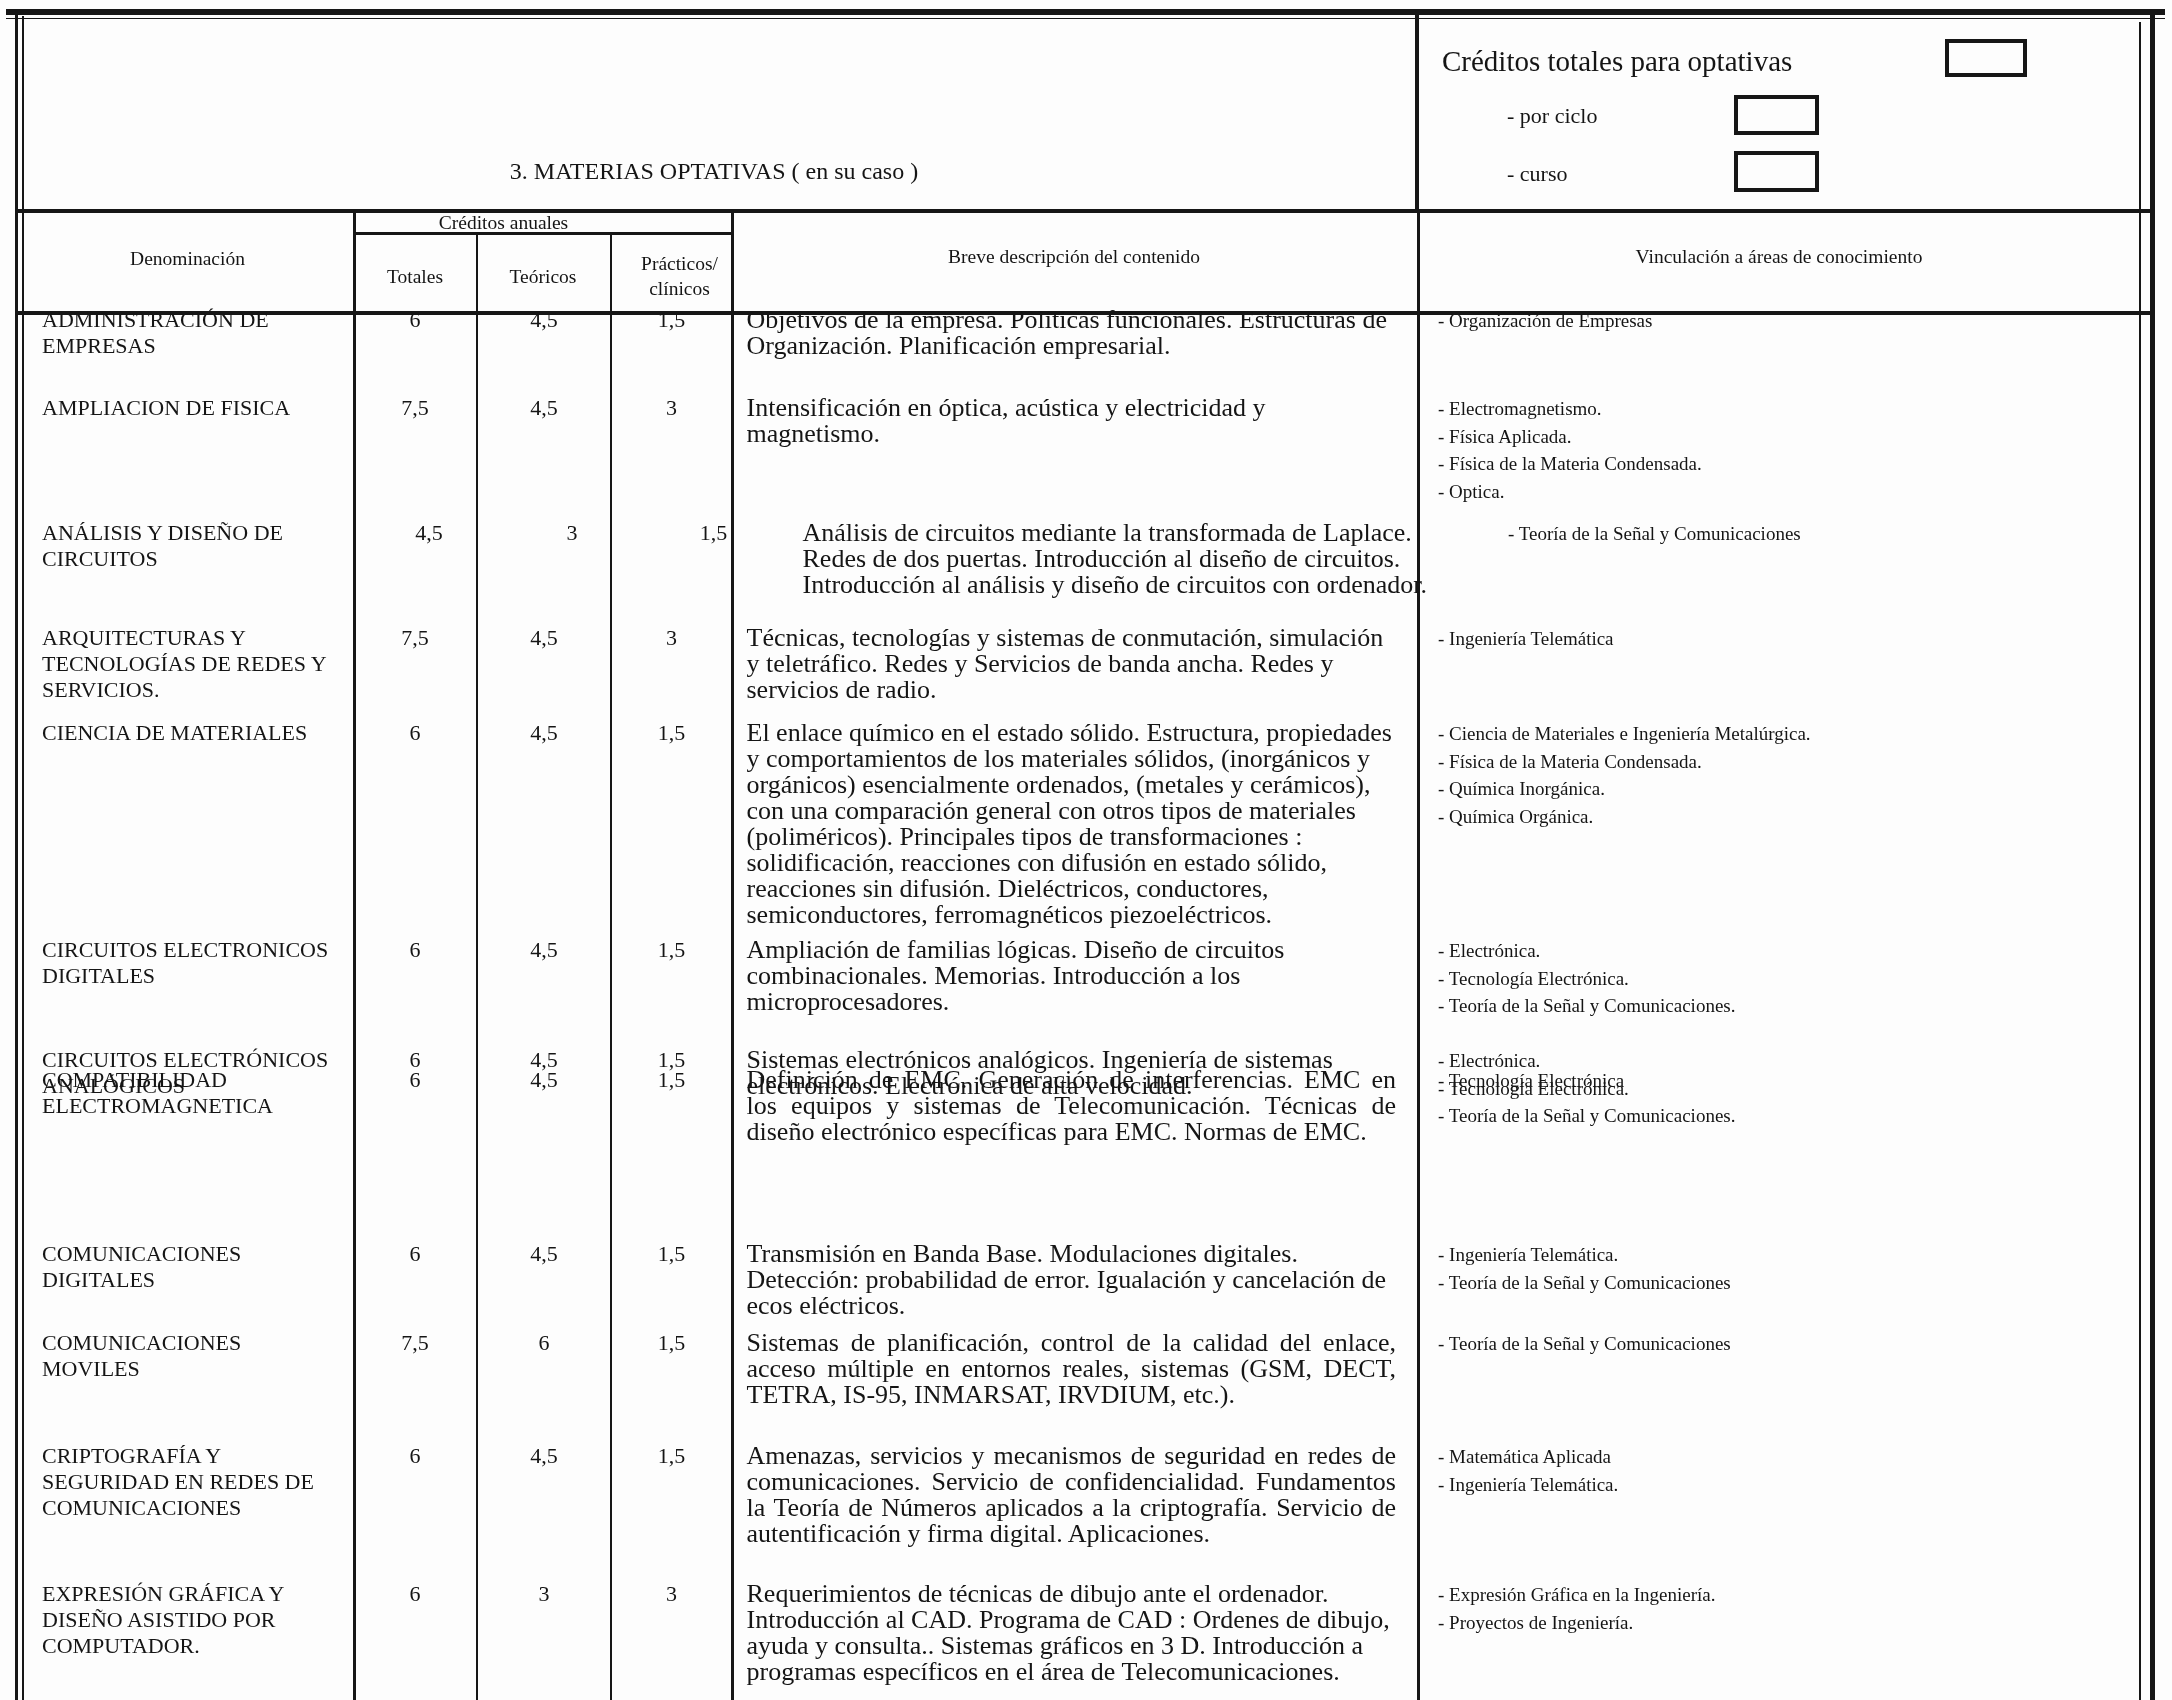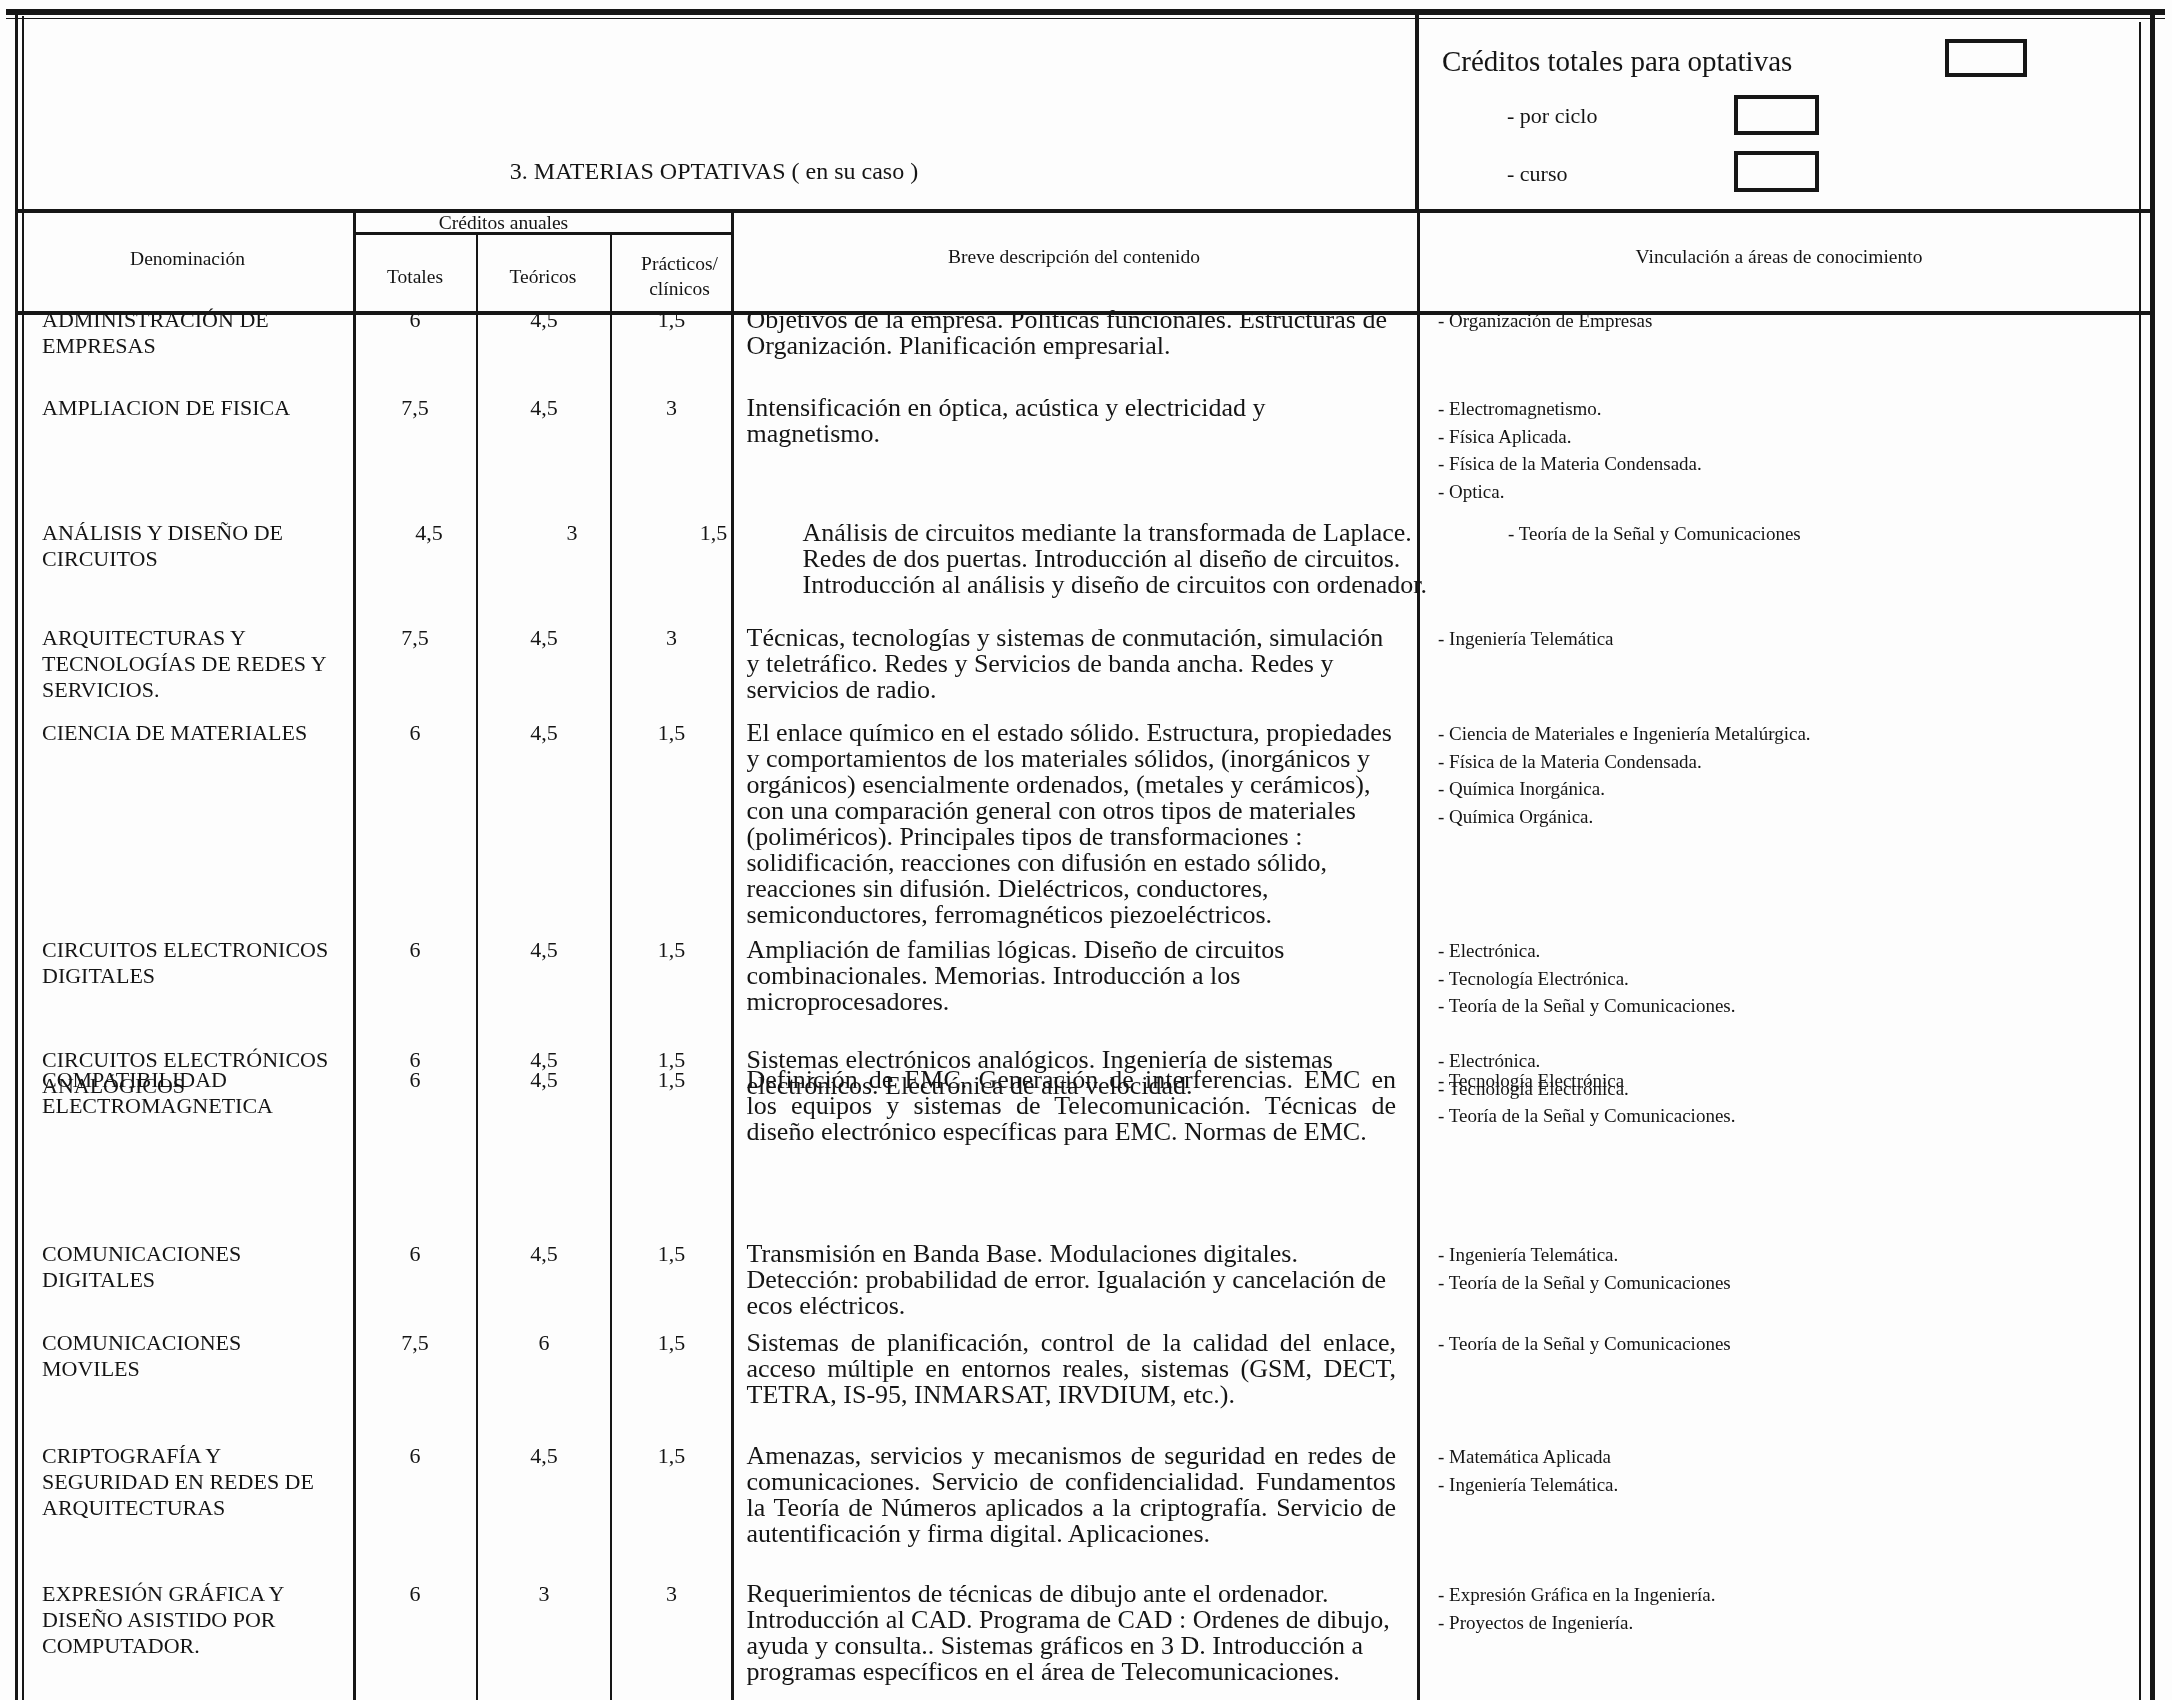--- a/index.html
+++ b/index.html
@@ -214,21 +214,21 @@
   <div class="row justify" style="top:1330px;">
     <div class="cell-name">COMUNICACIONES MOVILES</div>
     <div class="cell-num">7,5</div>
     <div class="cell-num">6</div>
     <div class="cell-num">1,5</div>
     <div class="cell-desc">Sistemas de planificación, control de la calidad del enlace, acceso múltiple en entornos reales, sistemas (GSM, DECT, TETRA, IS-95, INMARSAT, IRVDIUM, etc.).</div>
     <div class="cell-vinc">- Teoría de la Señal y Comunicaciones</div>
   </div>
 
   <div class="row justify" style="top:1443px;">
-    <div class="cell-name">CRIPTOGRAFÍA Y SEGURIDAD EN REDES DE ARQUITECTURAS</div>
+    <div class="cell-name">CRIPTOGRAFÍA Y SEGURIDAD EN REDES DE COMUNICACIONES</div>
     <div class="cell-num">6</div>
     <div class="cell-num">4,5</div>
     <div class="cell-num">1,5</div>
     <div class="cell-desc">Amenazas, servicios y mecanismos de seguridad en redes de comunicaciones. Servicio de confidencialidad. Fundamentos la Teoría de Números aplicados a la criptografía. Servicio de autentificación y firma digital. Aplicaciones.</div>
     <div class="cell-vinc">- Matemática Aplicada
 - Ingeniería Telemática.</div>
   </div>
 
   <div class="row" style="top:1581px;">
     <div class="cell-name">EXPRESIÓN GRÁFICA Y DISEÑO ASISTIDO POR COMPUTADOR.</div>

